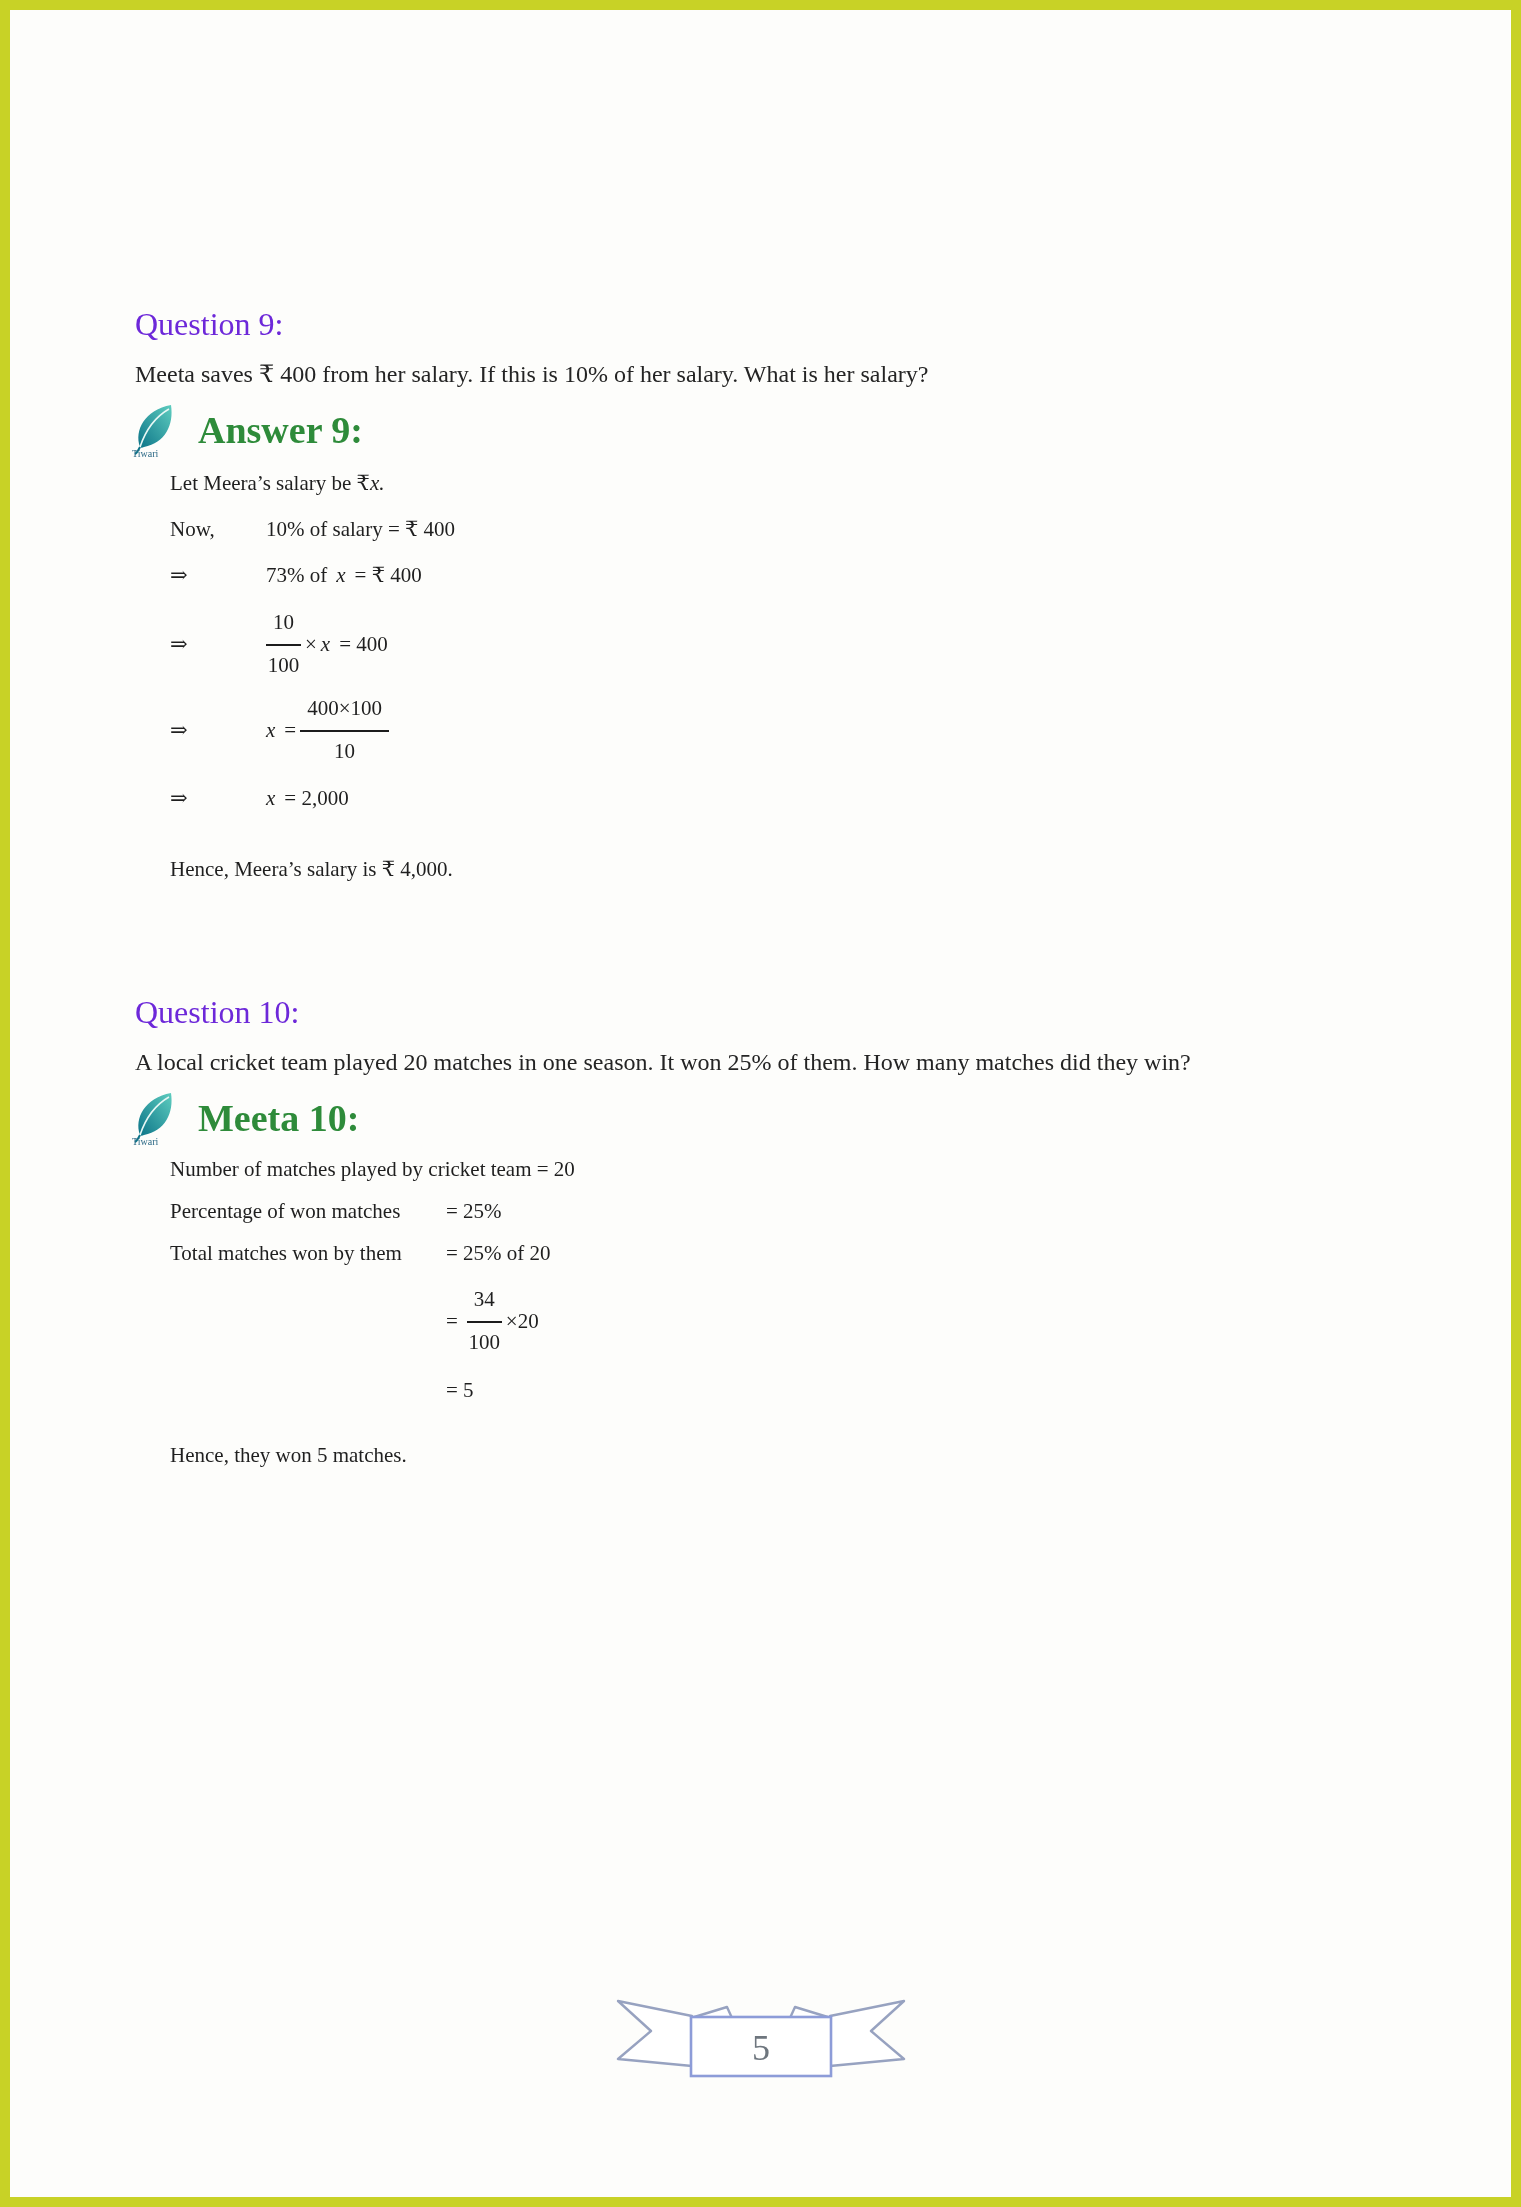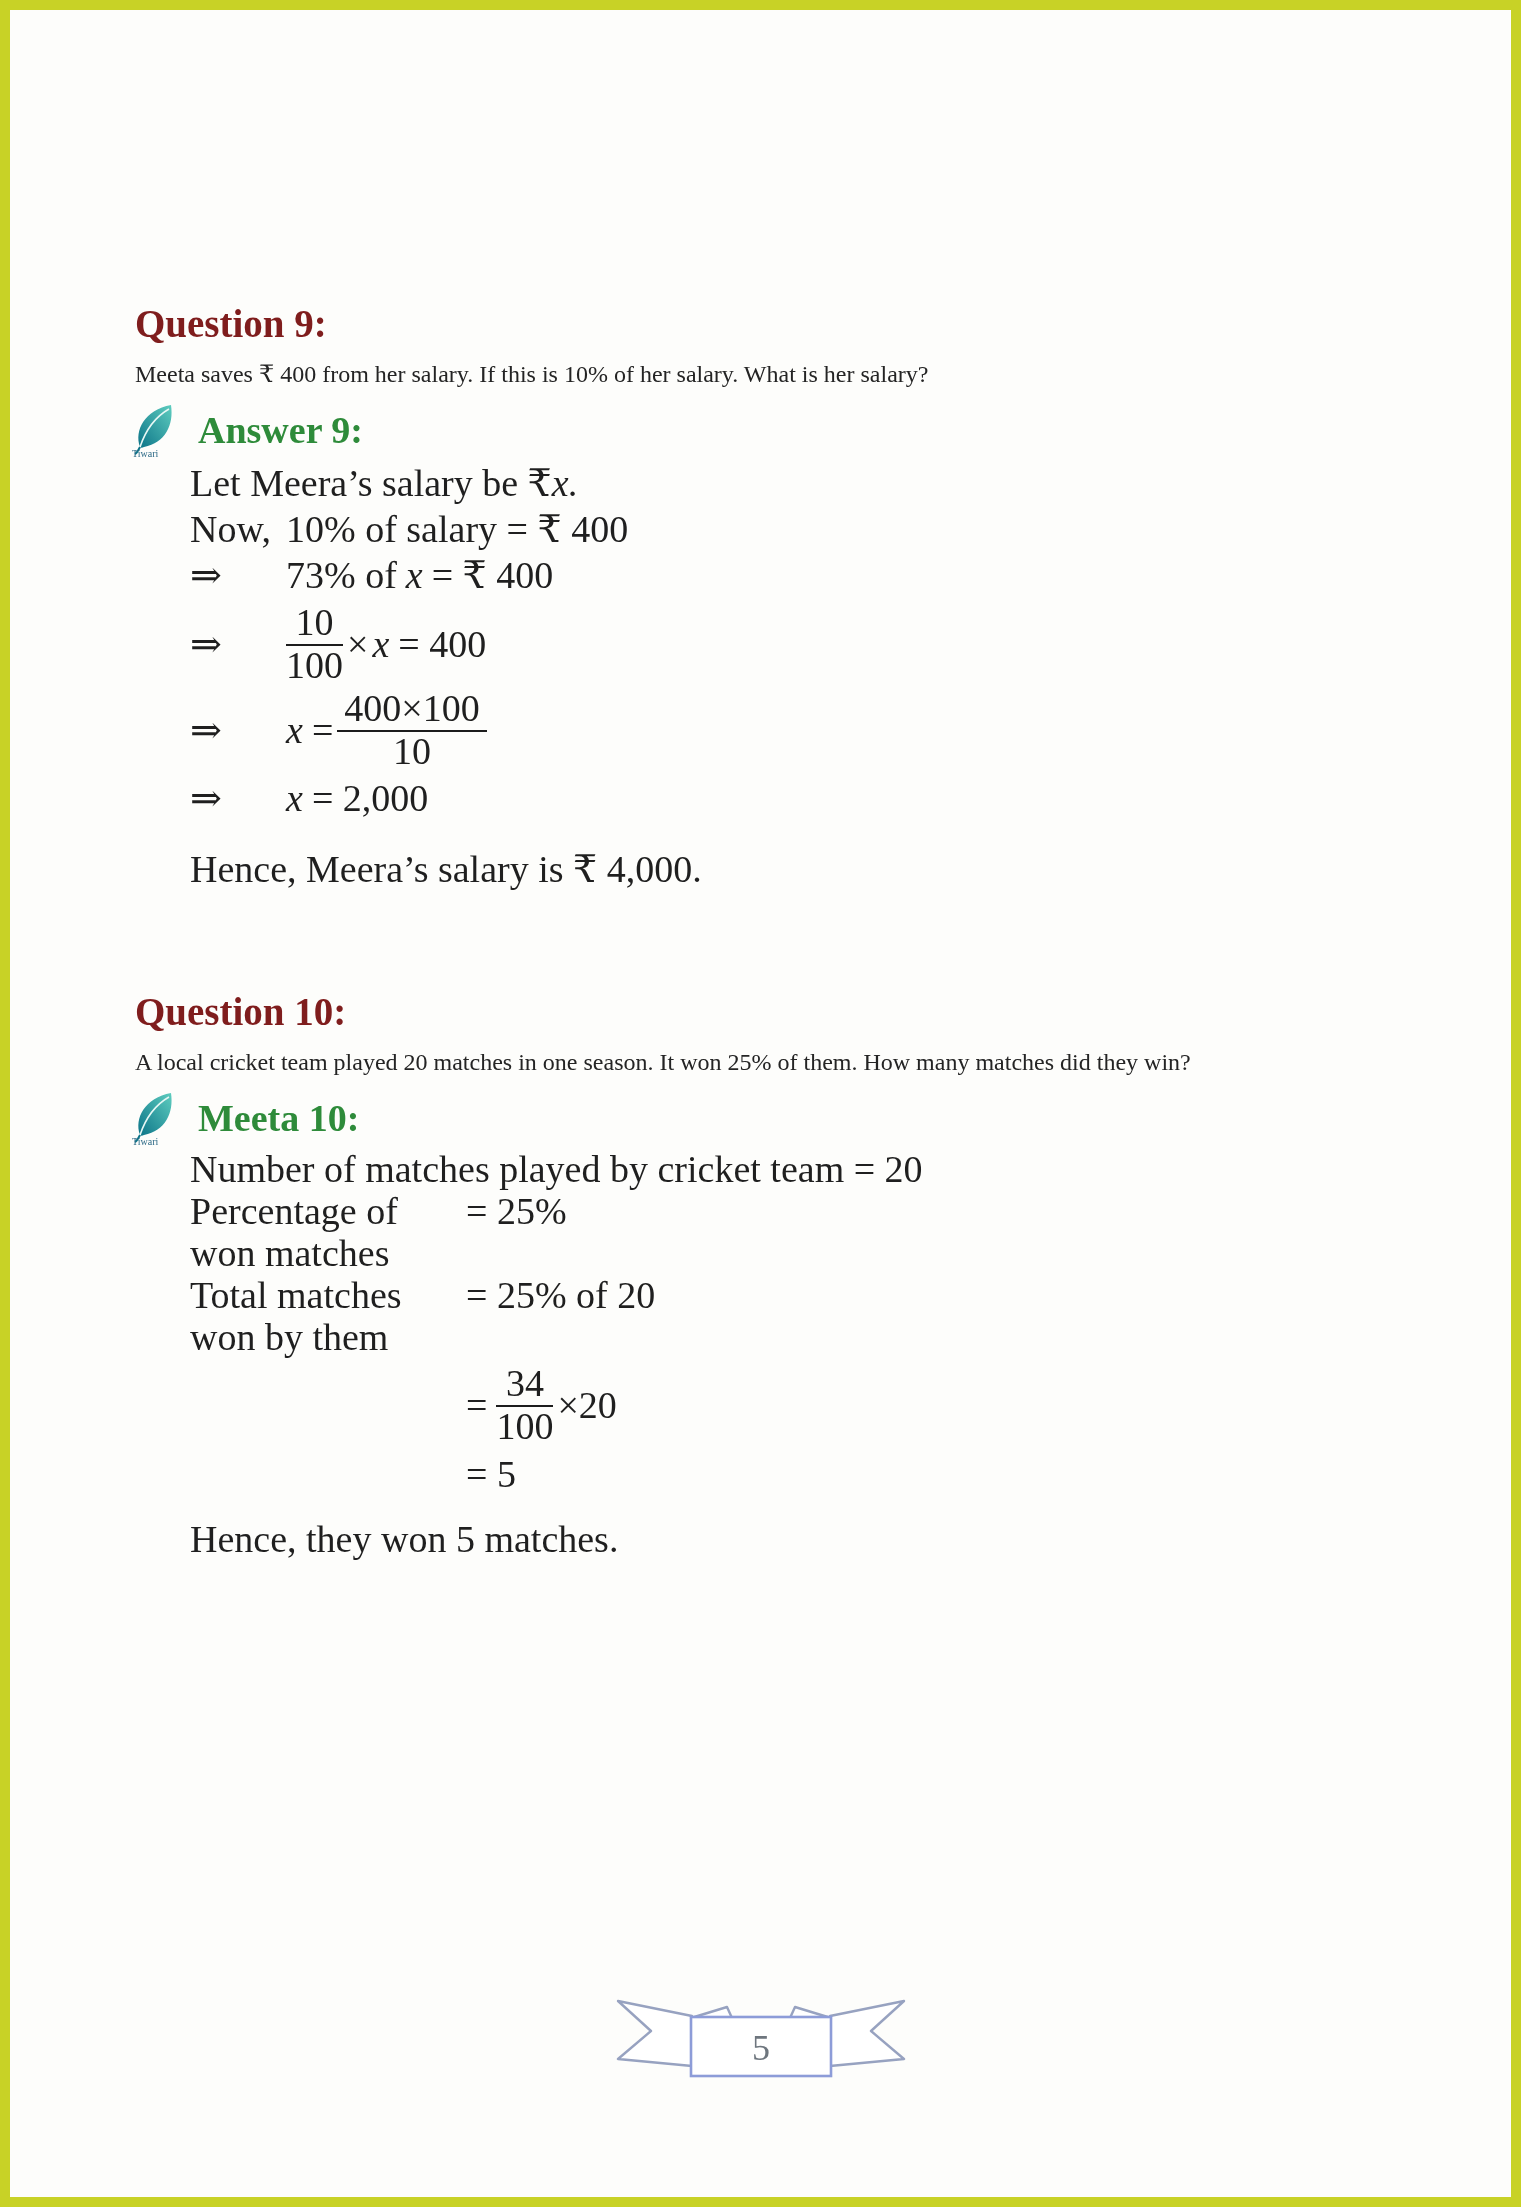--- a/index.html
+++ b/index.html
@@ -10,24 +10,24 @@
     height: 2207px;
     background: #fdfdfb;
     border: 10px solid #c8d226;
     font-family: "Liberation Serif", "DejaVu Serif", "DejaVu Sans", serif;
     color: #1f1f1f;
     overflow: hidden;
   }
   .content { padding: 292px 70px 0 125px; }
 
   .q-heading {
-    font-size: 39px;
+    font-size: 32px;
     line-height: 44px;
-    font-weight: bold;
-    color: #7f1d1d;
+    font-weight: normal;
+    color: #6d28d9;
     margin-bottom: 6px;
   }
   .q-text {
     font-size: 24px;
     line-height: 45px;
     text-align: justify;
     color: #242424;
     margin-bottom: 5px;
   }
   .a-row {
@@ -38,21 +38,21 @@
     height: 56px;
     margin-bottom: 2px;
   }
   .a-heading {
     font-size: 38px;
     font-weight: bold;
     color: #2e8b3a;
   }
   .logo-wrap { width: 50px; height: 56px; flex: none; }
 
-  .work { margin-left: 55px; font-size: 38px; }
+  .work { margin-left: 35px; font-size: 21px; }
   .m-row { display: flex; align-items: baseline; line-height: 46px; }
   .m-row.mid { align-items: center; margin: 5px 0; }
   .m-label { display: inline-block; width: 96px; flex: none; }
   .mvar { font-style: italic; }
   .sp-l { margin-left: 9px; }
   .sp-s { margin-left: 4px; }
 
   .frac { display: inline-block; vertical-align: middle; text-align: center; line-height: 38px; }
   .frac .num { display: block; padding: 0 7px 3px; border-bottom: 2px solid #1c1c1c; }
   .frac .den { display: block; padding-top: 0; }

